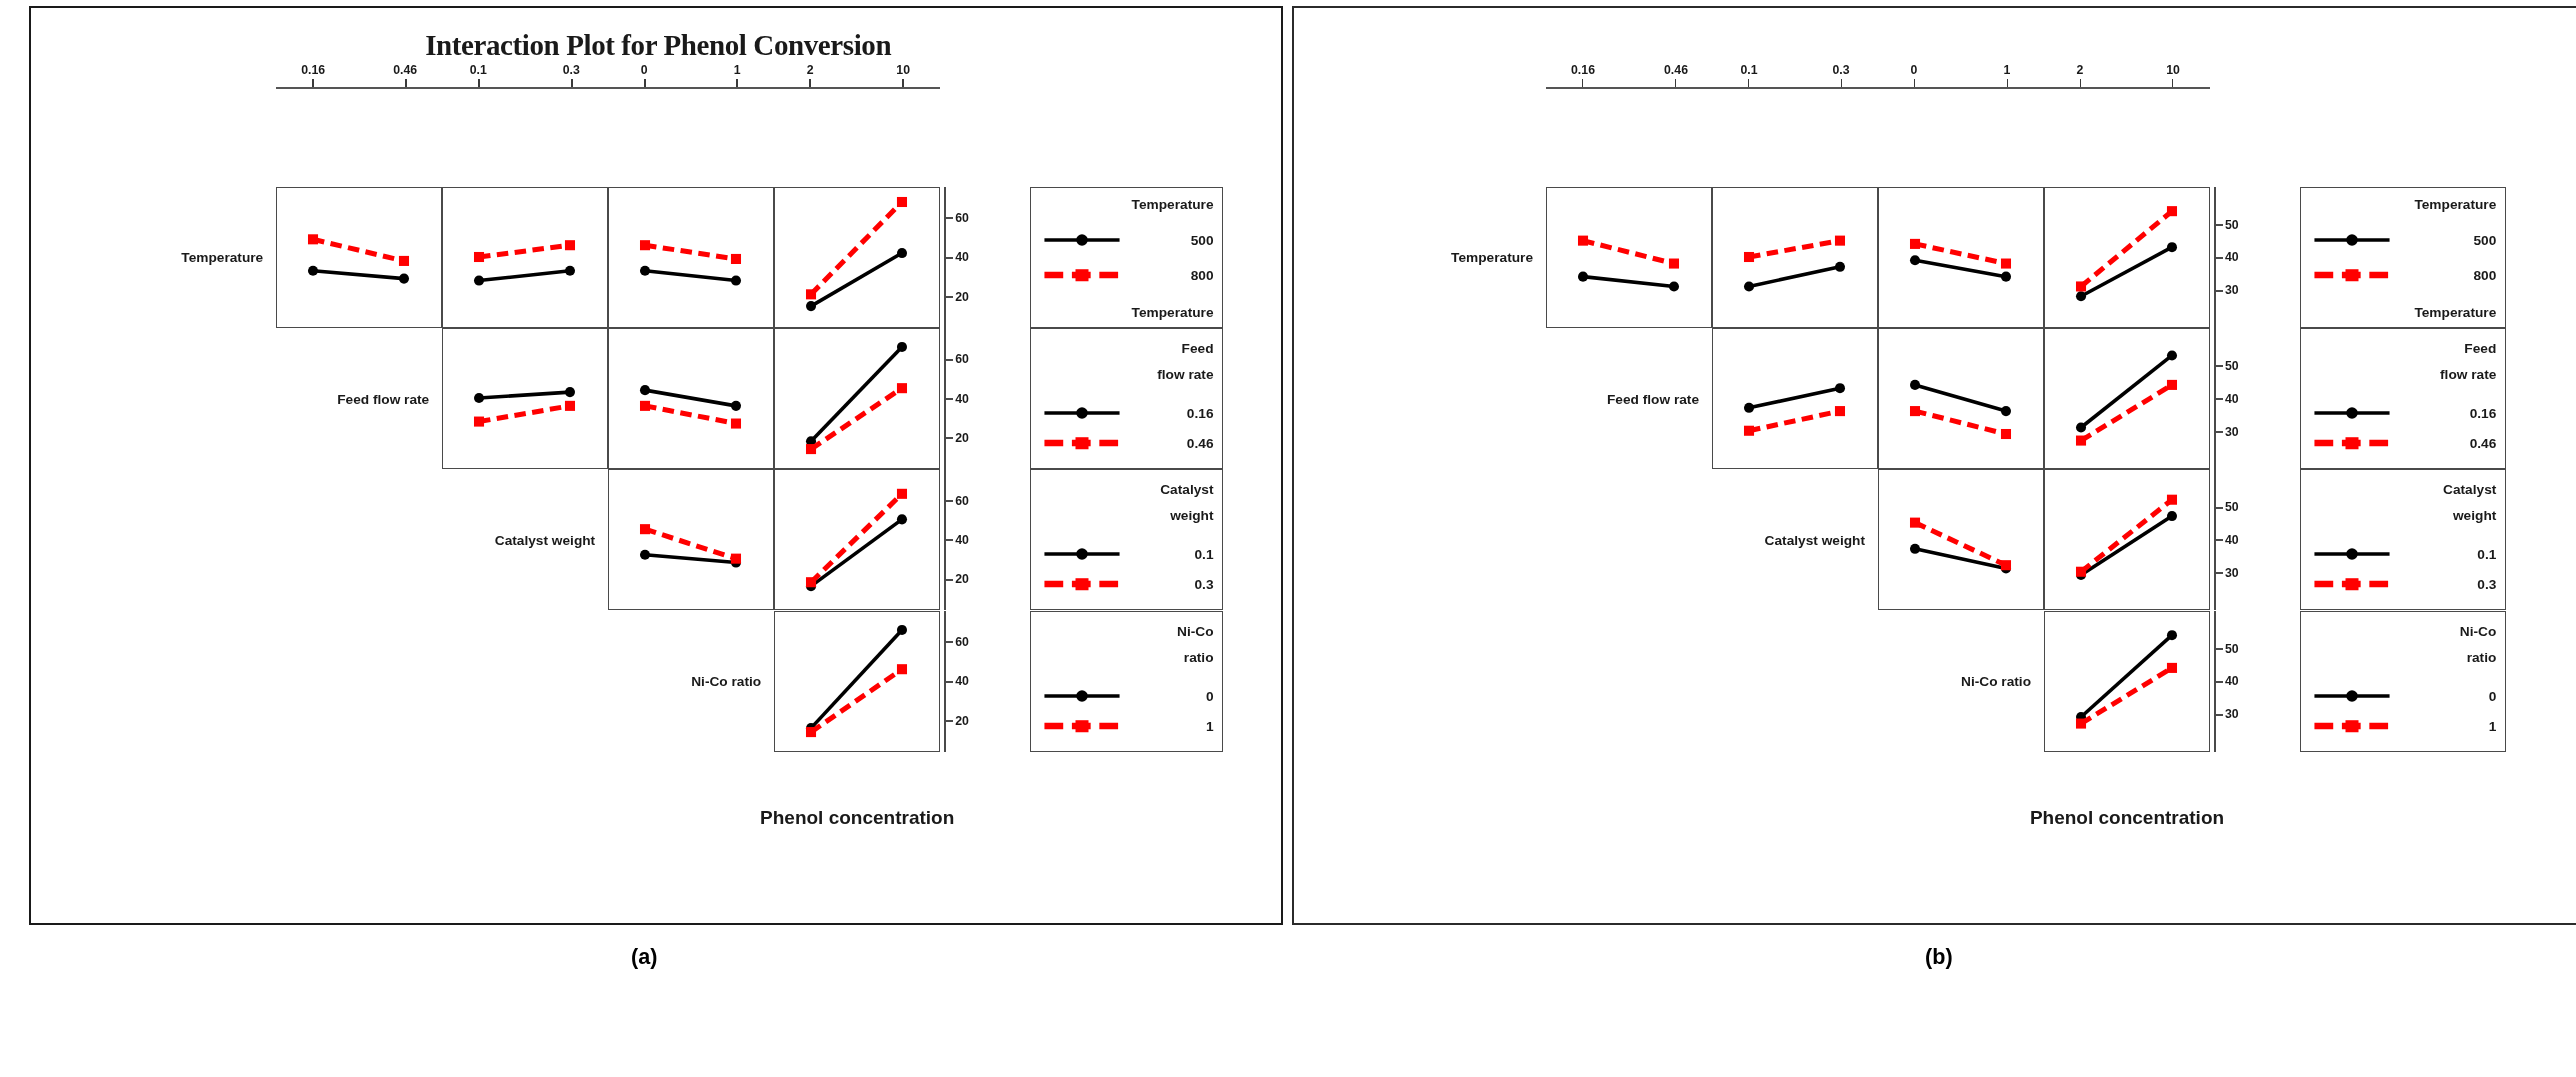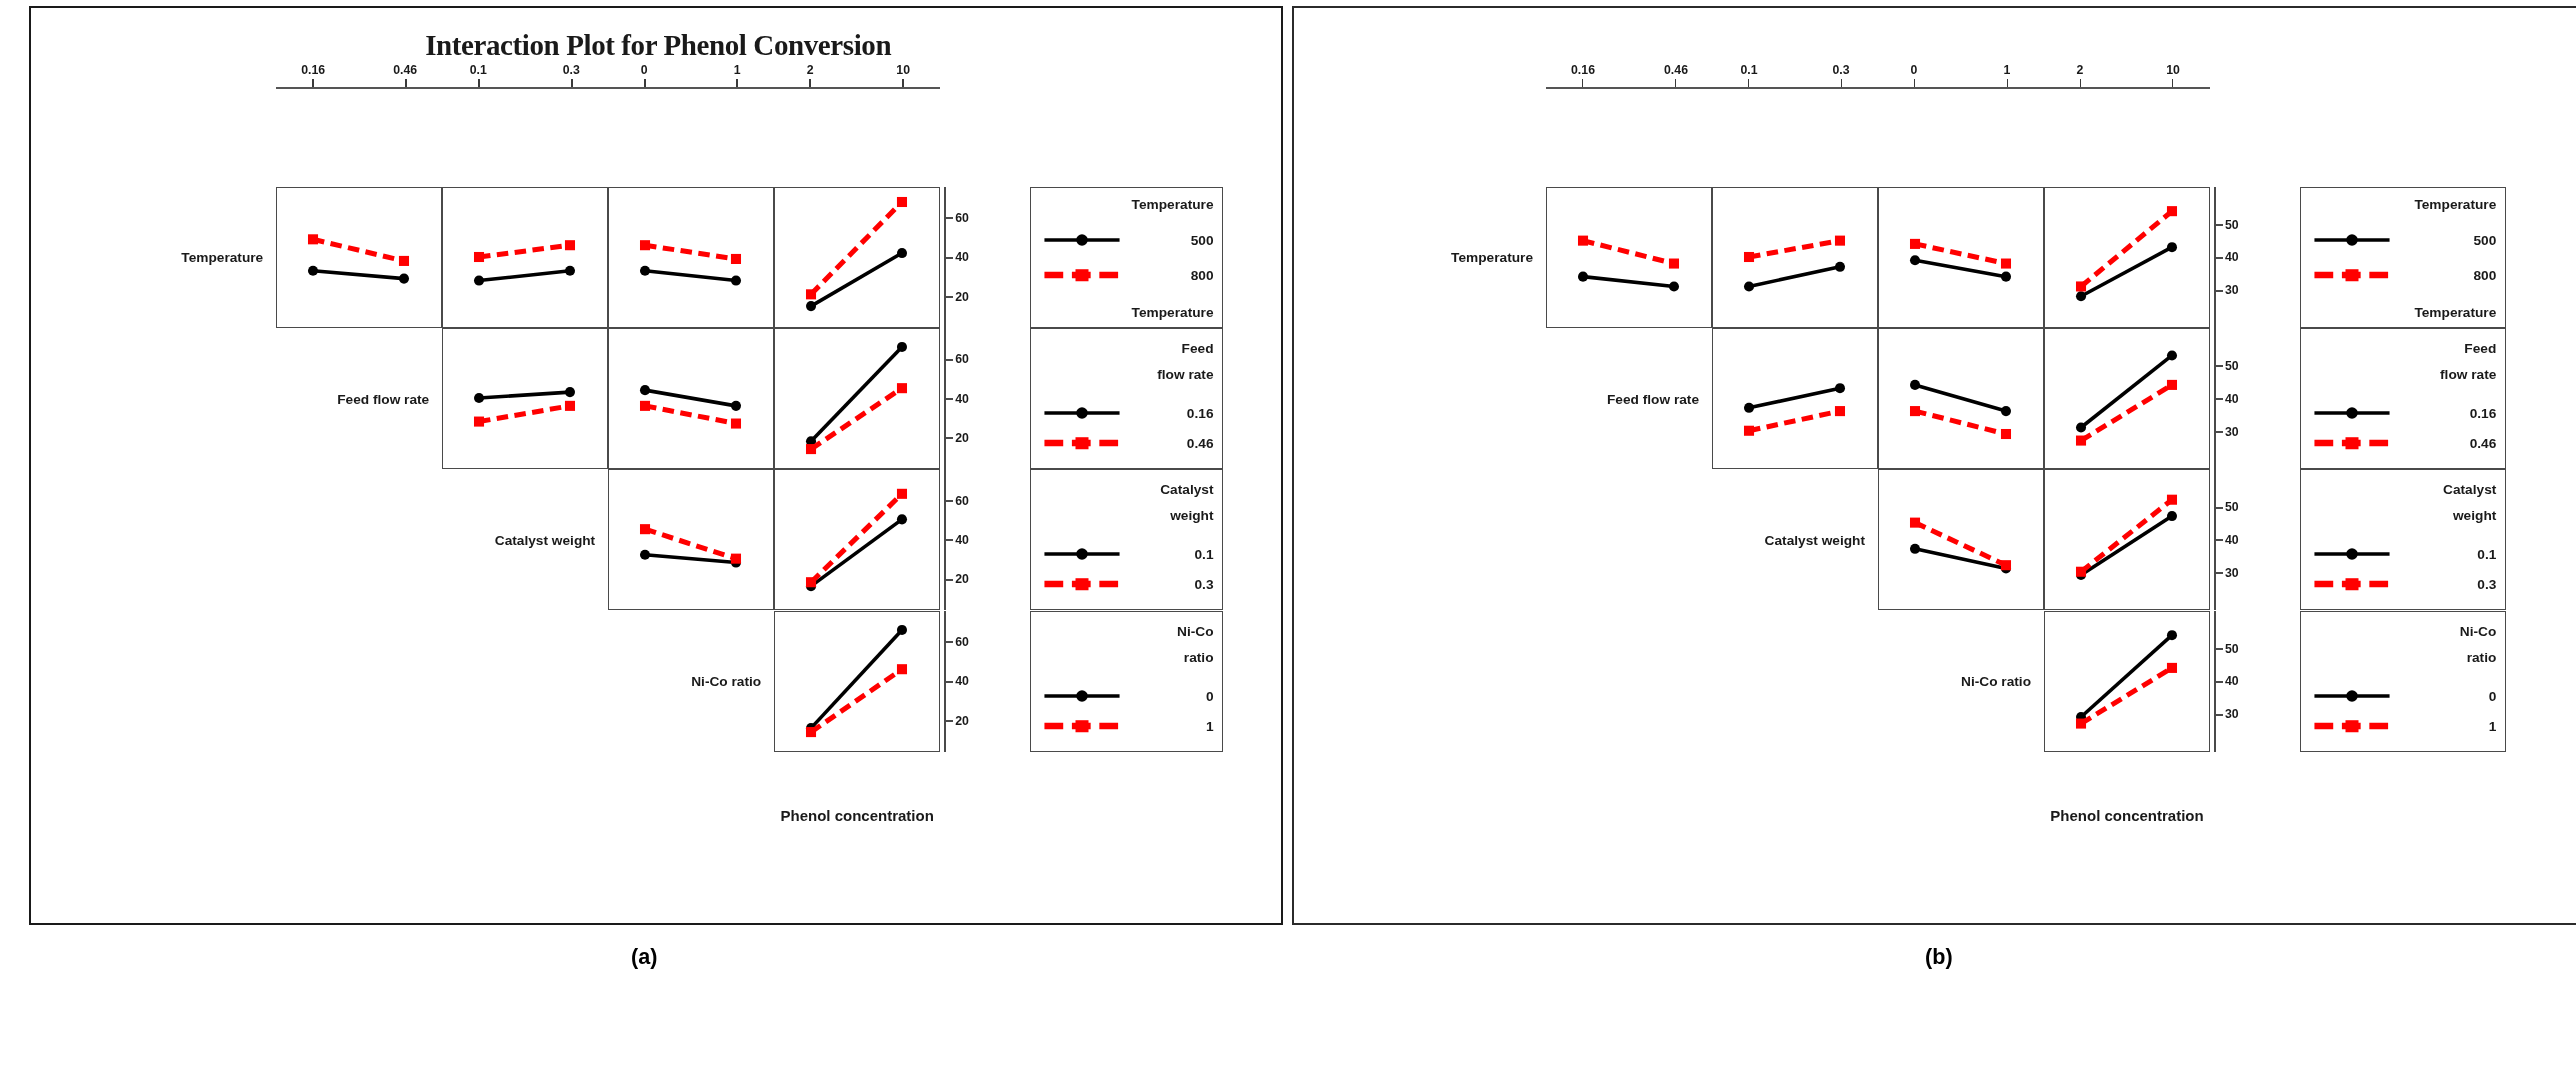--- a/index.html
+++ b/index.html
@@ -106,21 +106,21 @@
     font-size: 12.3px;
     font-weight: bold;
     color: #1a1a1a;
     transform: translateY(-50%);
     font-family: "Liberation Sans", sans-serif;
   }
 
   
   .bottom-label {
     position: absolute;
-    font-size: 15px;
+    font-size: 19px;
     font-weight: bold;
     color: #1a1a1a;
     white-space: nowrap;
     transform: translateX(-50%);
     font-family: "Liberation Sans", sans-serif;
   }
 
   
   .legend-box {
     position: absolute;

